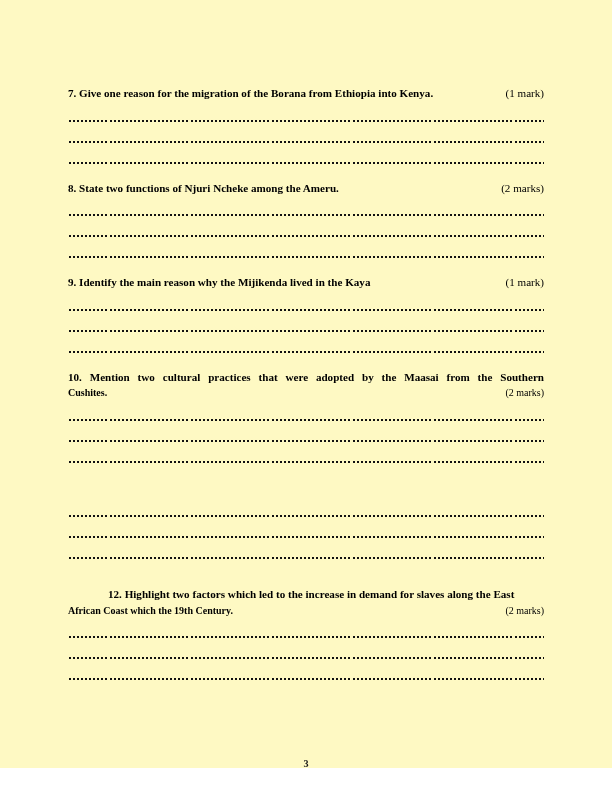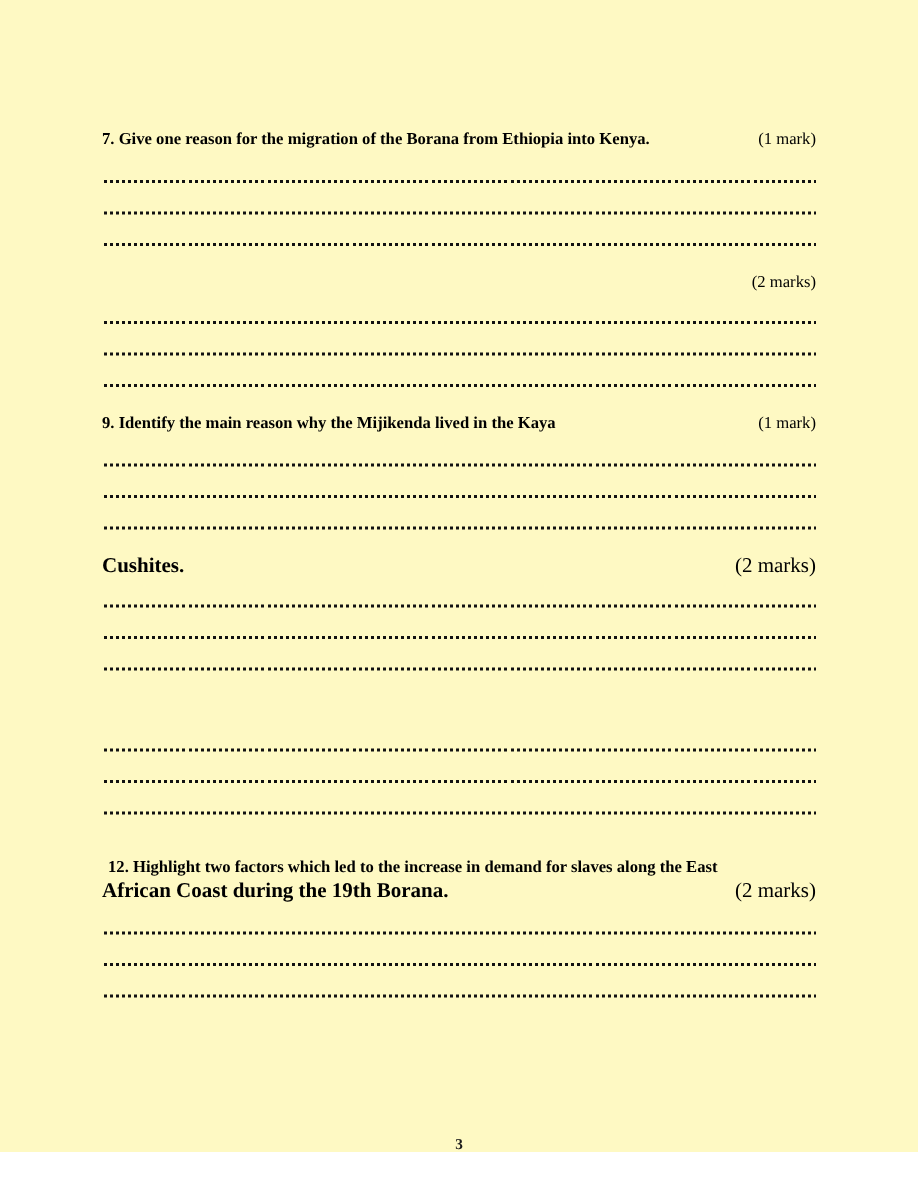--- a/index.html
+++ b/index.html
@@ -72,38 +72,39 @@
     text-align: justify;
     text-align-last: justify;
   }
   .q-just .seg {
     display: inline;
   }
   
   .q-line2 {
     display: flex;
     align-items: baseline;
-    font-size: 14px;
+    font-size: 10px;
     font-weight: bold;
     line-height: 15.6px;
     white-space: nowrap;
   }
   .q-line2 .q-marks {
     margin-left: auto;
   }
 
   
   .q-plain {
     font-size: 11.1px;
     font-weight: bold;
     line-height: 15.6px;
     white-space: nowrap;
   }
   .q-indent {
     padding-left: 4px;
+    margin-left: 36px;
   }
 
   
   .answer-lines {
     margin-top: 7px;
   }
   .dots {
     height: 21px;
     line-height: 21px;
     overflow: hidden;
@@ -154,20 +155,21 @@
         <div class="dots"></div>
         <div class="dots"></div>
         <div class="dots"></div>
       </div>
     </div>
 
     <div class="gap-sm"></div>
 
     <div class="qblock">
       <div class="q-line">
+        <span class="q-text">8. State two functions of Njuri Ncheke among the Ameru.</span>
         <span class="q-marks">(2 marks)</span>
       </div>
       <div class="answer-lines">
         <div class="dots"></div>
         <div class="dots"></div>
         <div class="dots"></div>
       </div>
     </div>
 
     <div class="gap-sm"></div>
@@ -180,20 +182,23 @@
       <div class="answer-lines">
         <div class="dots"></div>
         <div class="dots"></div>
         <div class="dots"></div>
       </div>
     </div>
 
     <div class="gap-sm"></div>
 
     <div class="qblock">
+      <div class="q-just">
+        <span class="seg">10. Mention two cultural practices that were adopted by the Maasai from the Southern</span>
+      </div>
       <div class="q-line2">
         <span class="q-text">Cushites.</span>
         <span class="q-marks">(2 marks)</span>
       </div>
       <div class="answer-lines">
         <div class="dots"></div>
         <div class="dots"></div>
         <div class="dots"></div>
       </div>
     </div>
@@ -208,21 +213,21 @@
       </div>
     </div>
 
     <div class="gap-md"></div>
 
     <div class="qblock">
       <div class="q-plain q-indent">
         <span class="q-text">12. Highlight two factors which led to the increase in demand for slaves along the East</span>
       </div>
       <div class="q-line2">
-        <span class="q-text">African Coast during the 19th Borana.</span>
+        <span class="q-text">African Coast which the 19th Century.</span>
         <span class="q-marks">(2 marks)</span>
       </div>
       <div class="answer-lines">
         <div class="dots"></div>
         <div class="dots"></div>
         <div class="dots"></div>
       </div>
     </div>
 
   </div>

